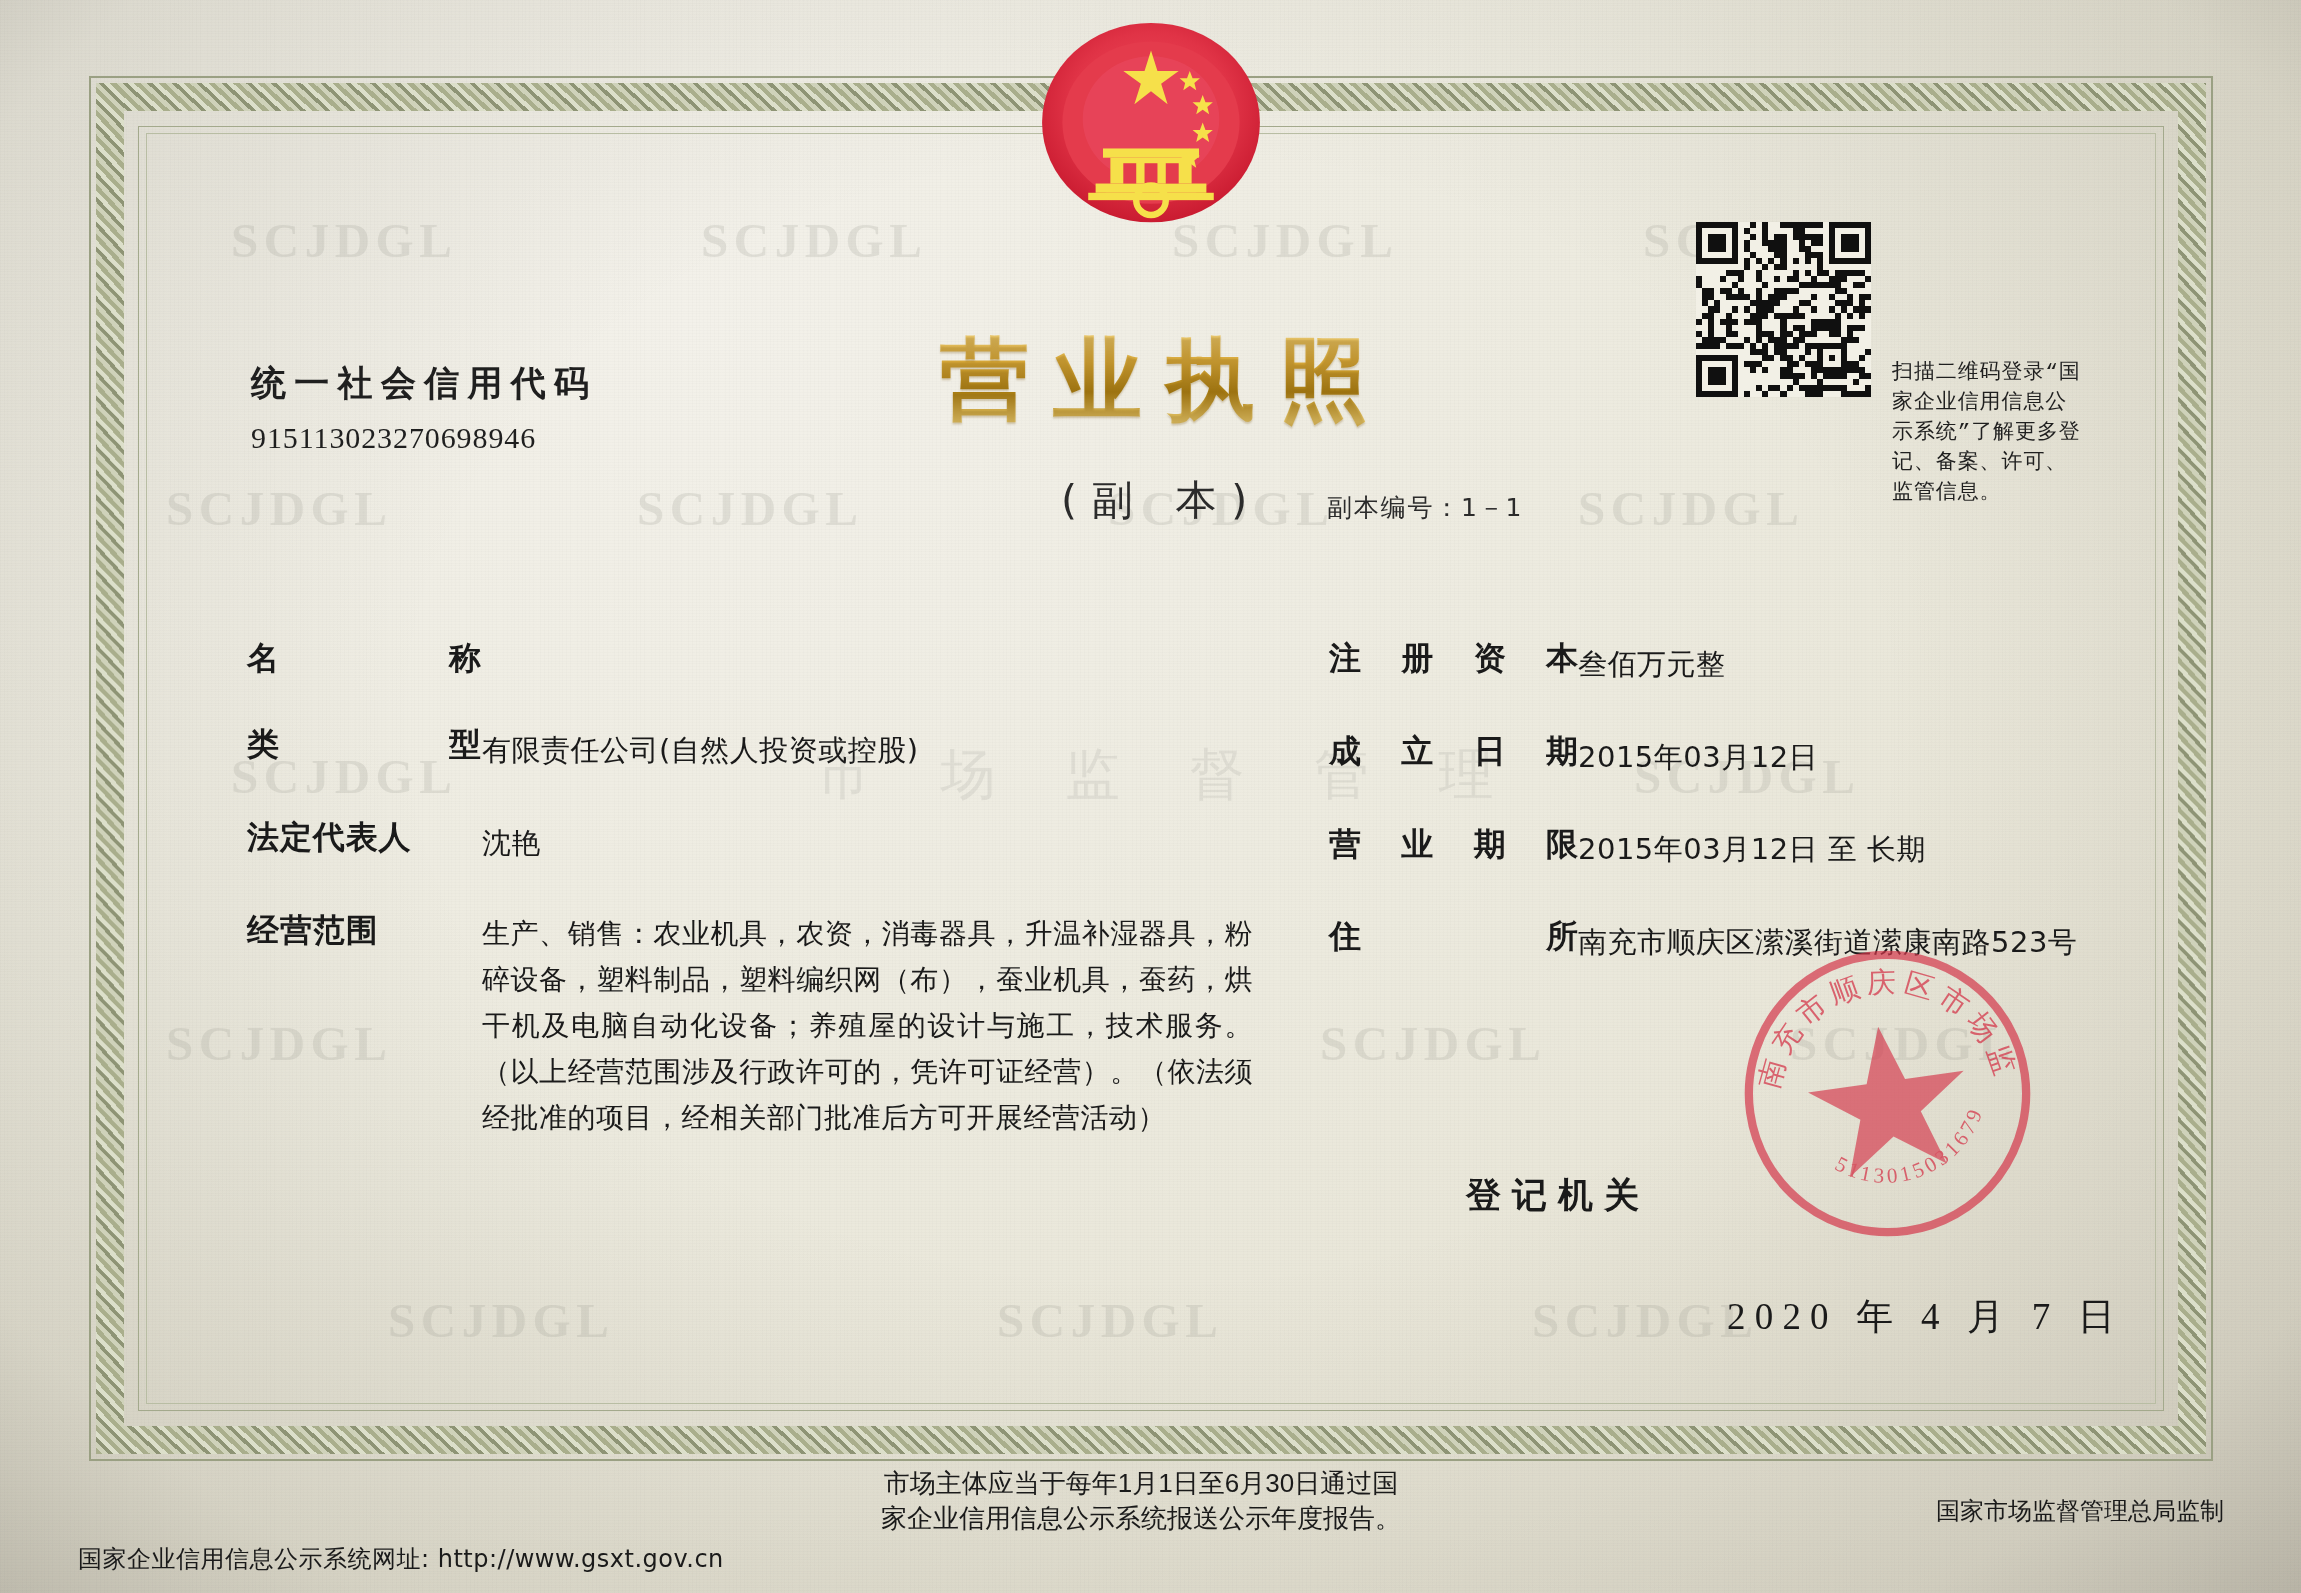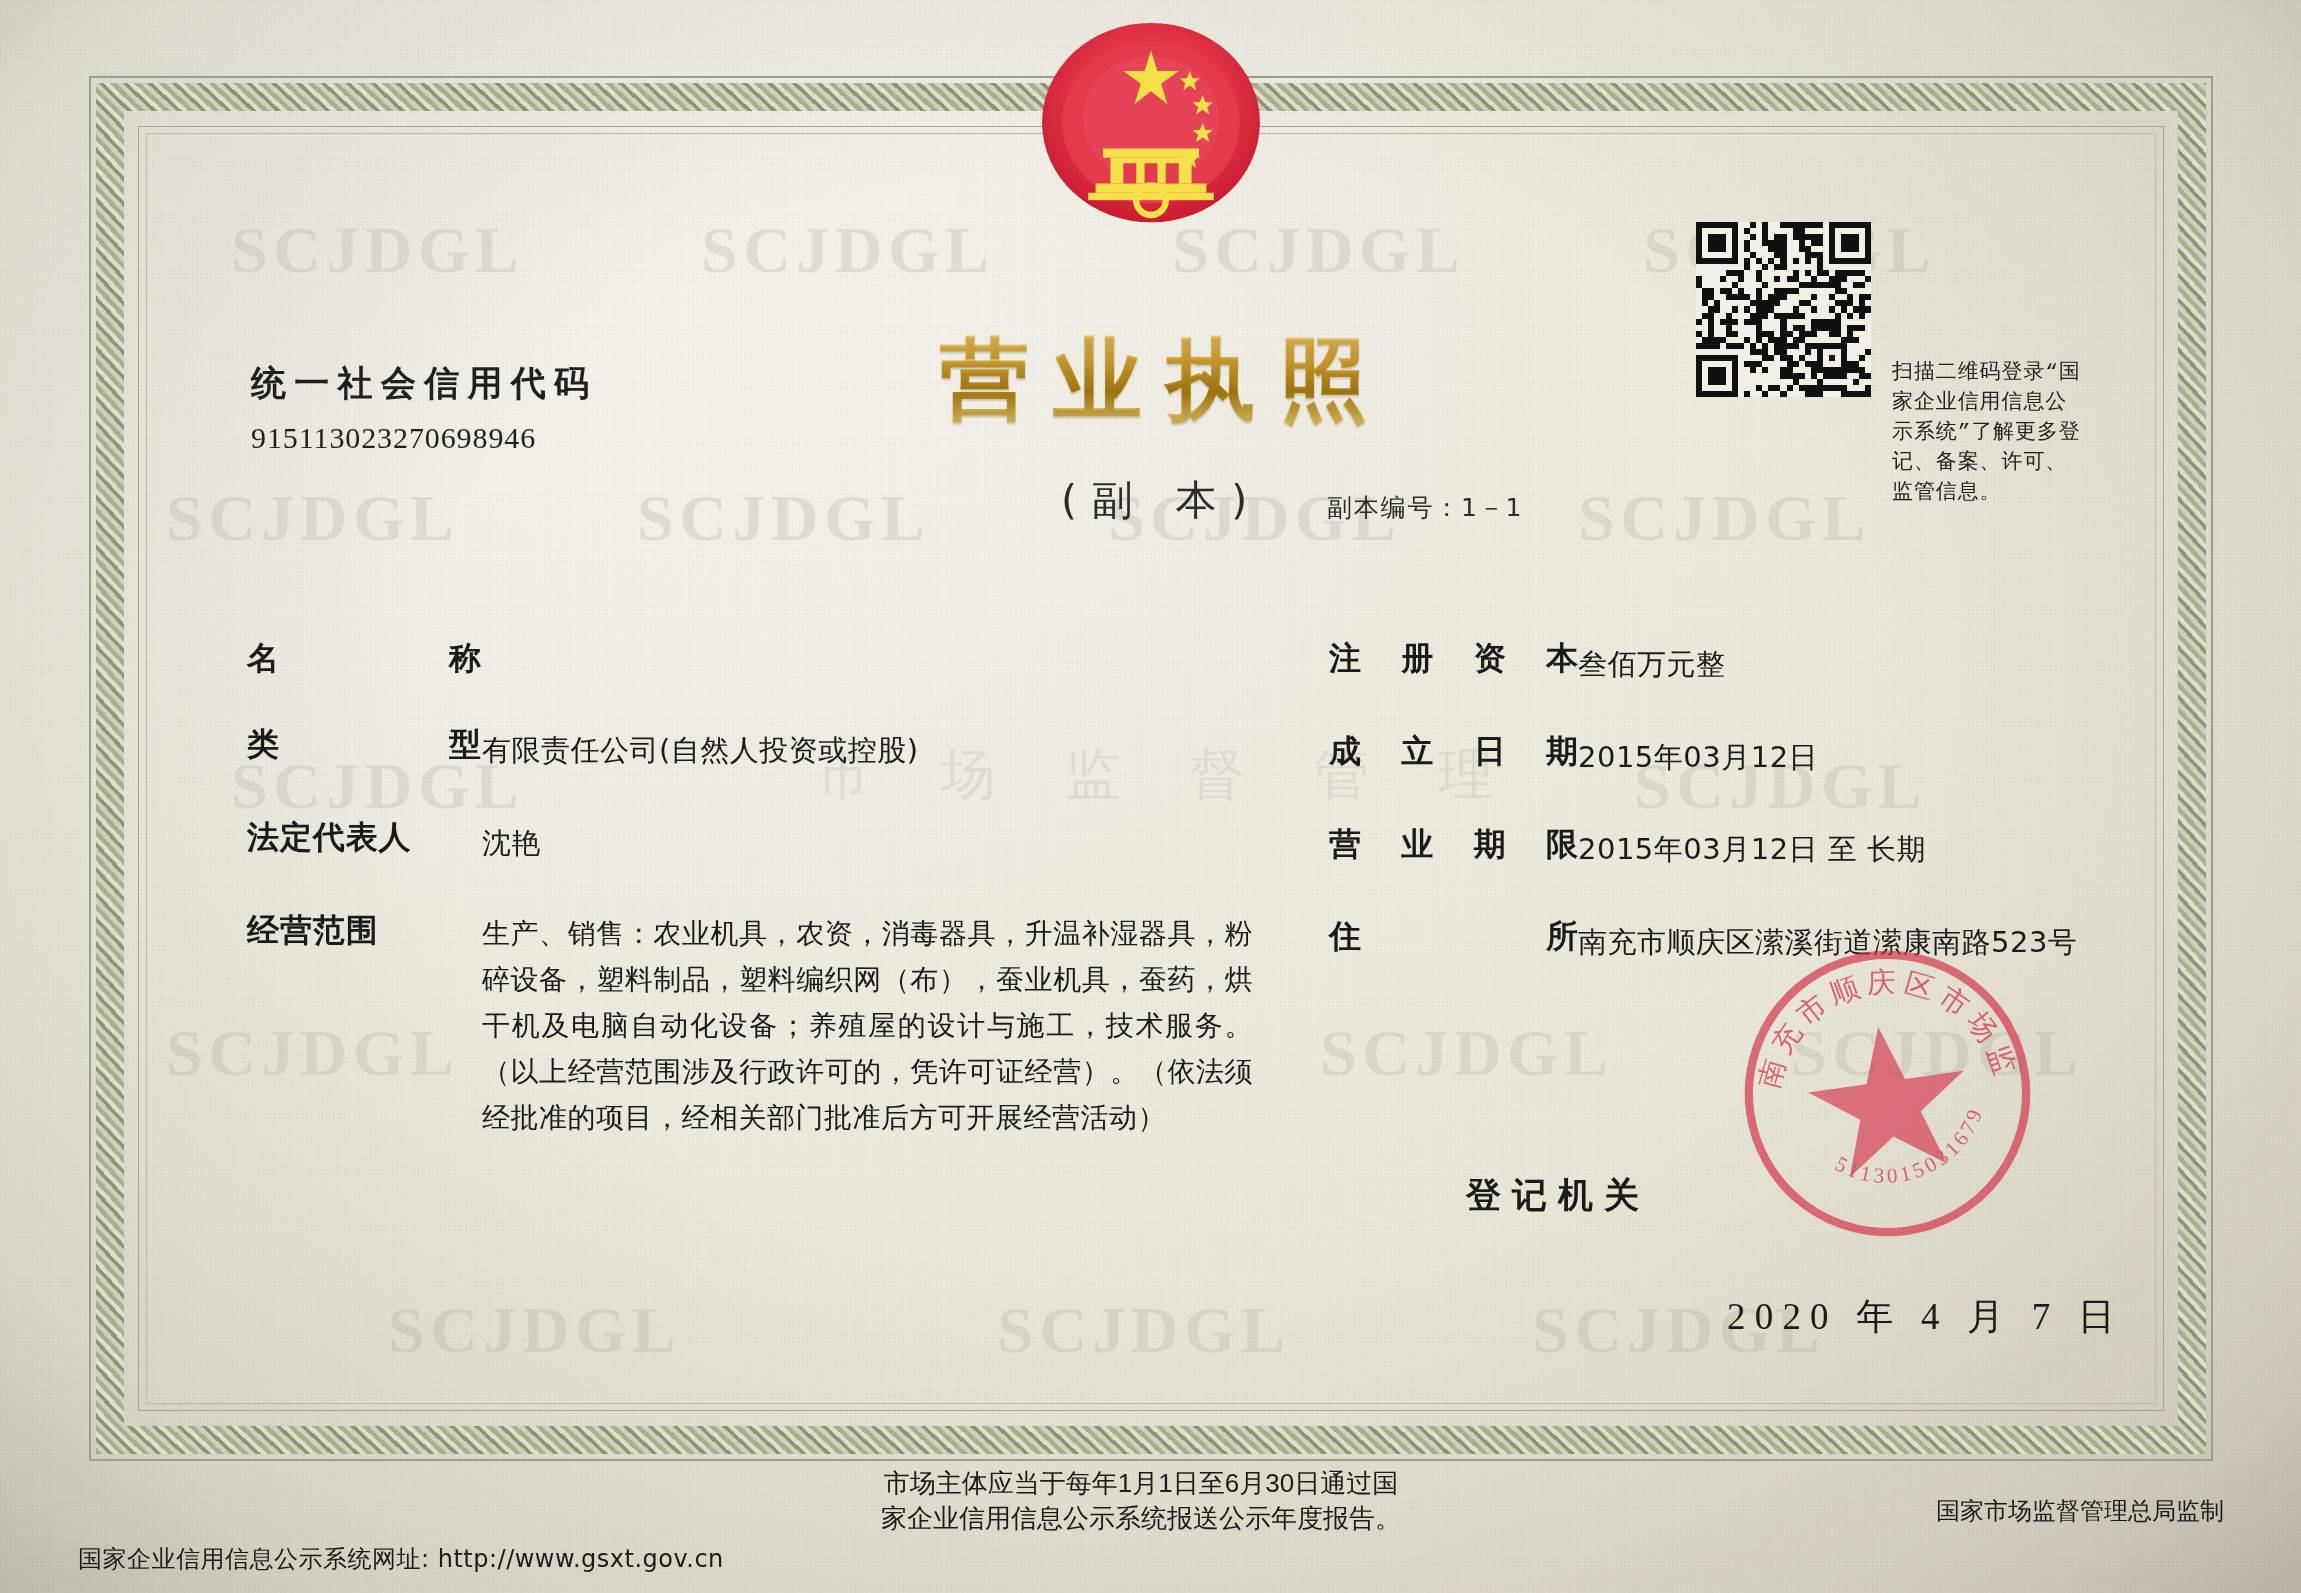--- a/index.html
+++ b/index.html
@@ -97,21 +97,21 @@
     pointer-events: none;
   }
   .wm {
     position: absolute;
     font-family: "Liberation Serif", "DejaVu Serif", serif;
     font-weight: bold;
     color: rgba(150,150,140,0.20);
     letter-spacing: 5.5px;
     white-space: nowrap;
   }
-  .wm-big { font-size: 66px; }
+  .wm-big { font-size: 49px; }
   .wm-cn {
     position: absolute;
     font-family: "DejaVu Sans", sans-serif;
     font-size: 55px;
     letter-spacing: 26px;
     color: rgba(150,150,140,0.17);
     white-space: nowrap;
   }
 
   

